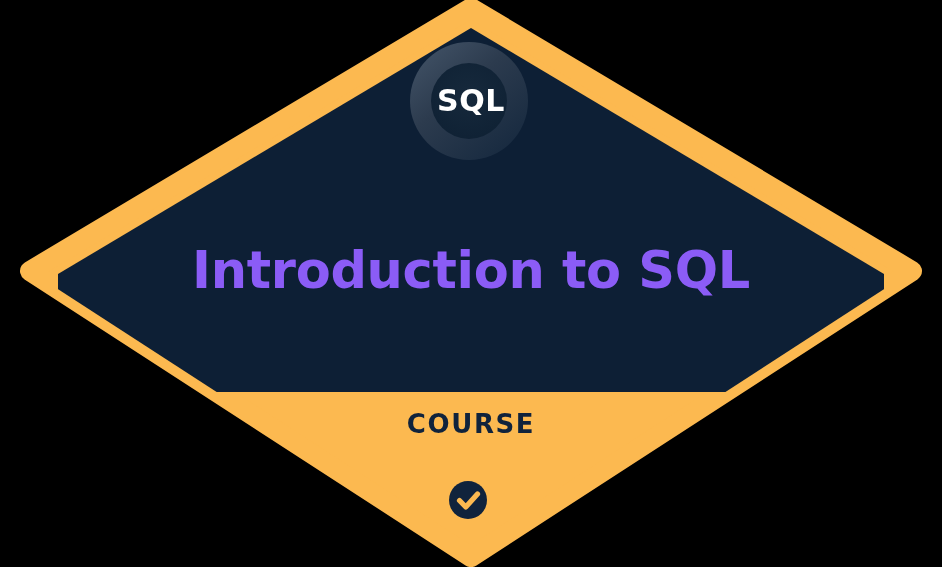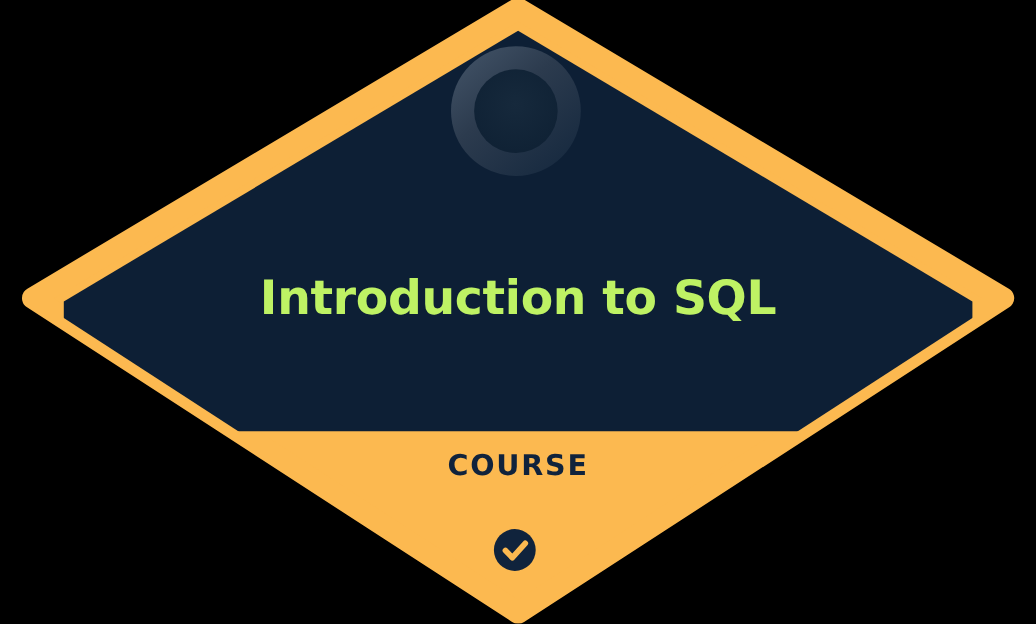--- a/index.html
+++ b/index.html
@@ -46,24 +46,24 @@
     font-size: 30px;
     font-weight: 700;
     letter-spacing: 0.6px;
     color: #ffffff;
     line-height: 38px;
   }
 
   #course-title {
     top: 245px;
     left: 0;
-    font-size: 43px;
+    font-size: 51px;
     font-weight: 700;
     letter-spacing: -0.3px;
-    color: #bef264;
+    color: #8b5cf6;
     line-height: 52px;
   }
 
   #completion-block {
     top: 406px;
     left: 0;
     color: #10233c;
     font-size: 26px;
     font-weight: 700;
     letter-spacing: 1.6px;
@@ -121,20 +121,21 @@
       <circle cx="469" cy="101" r="59" fill="url(#ringGrad)"></circle>
       <circle cx="469" cy="101" r="38" fill="url(#innerGrad)"></circle>
     </g>
 
     <g>
       <circle cx="468" cy="500" r="19" fill="#10233c"></circle>
       <path d="M 459.5 500.5 L 465.8 507 L 477.5 494" fill="none" stroke="#fcb950" stroke-width="5.2" stroke-linecap="round" stroke-linejoin="round"></path>
     </g>
   </svg>
 
+  <div class="overlay-text" id="sql-badge-label">SQL</div>
 
   <div class="overlay-text" id="course-title">Introduction to SQL</div>
 
   <div class="overlay-text" id="completion-block">
     <span class="cc-line">COURSE</span>
   </div>
 
 </div>
 
 </body></html>

